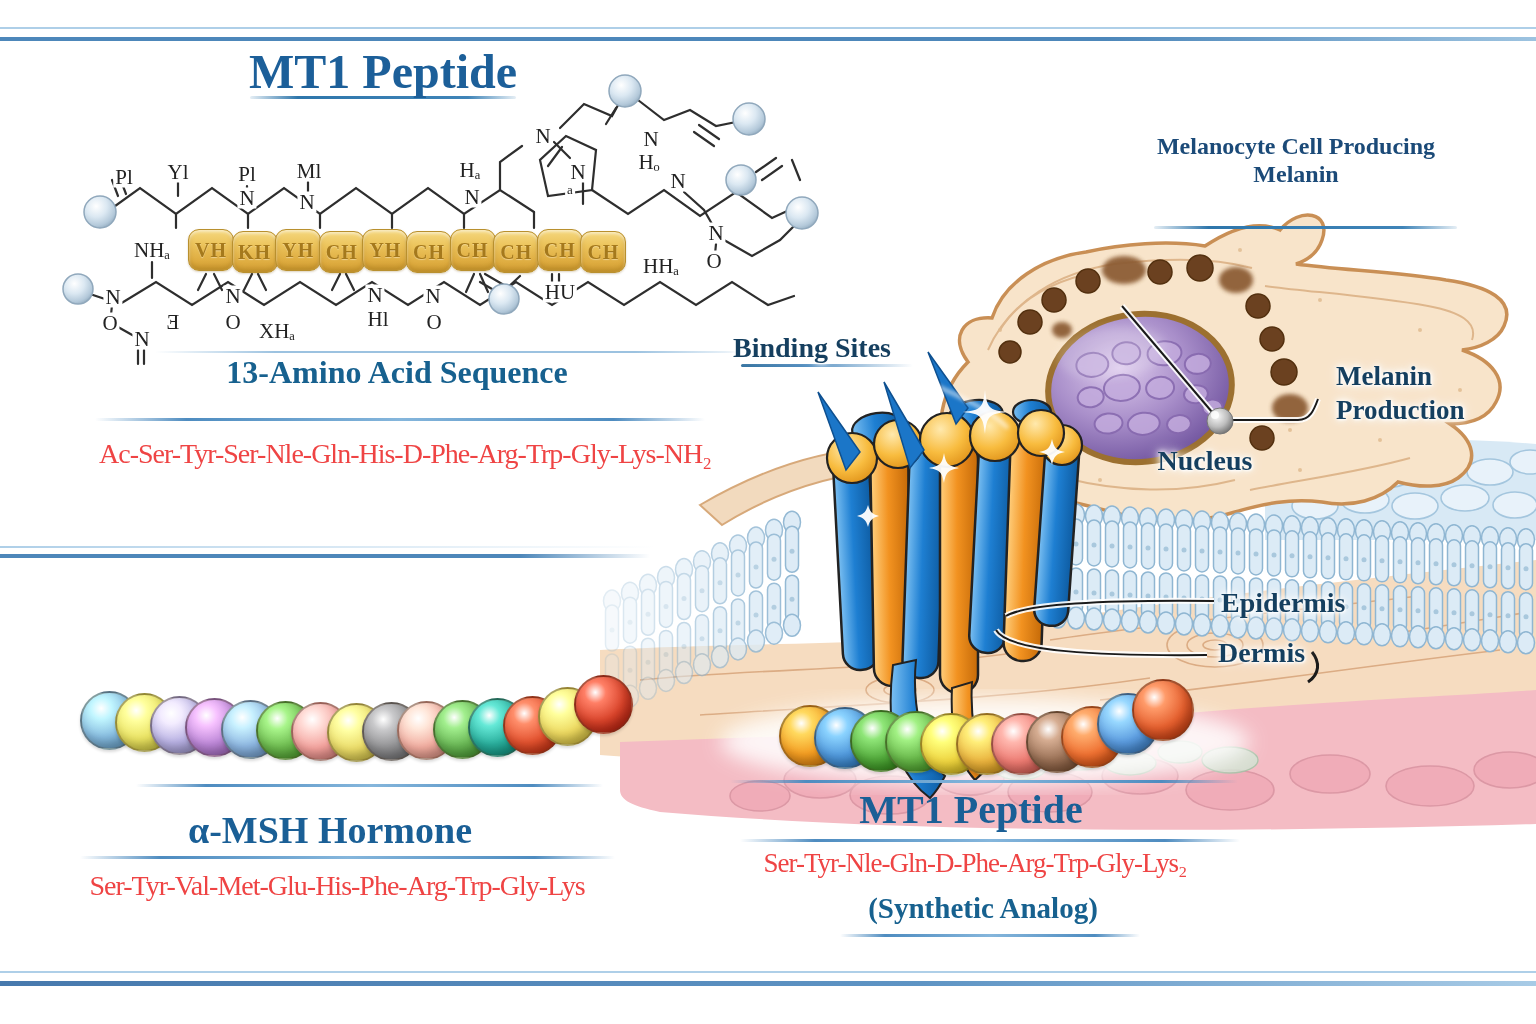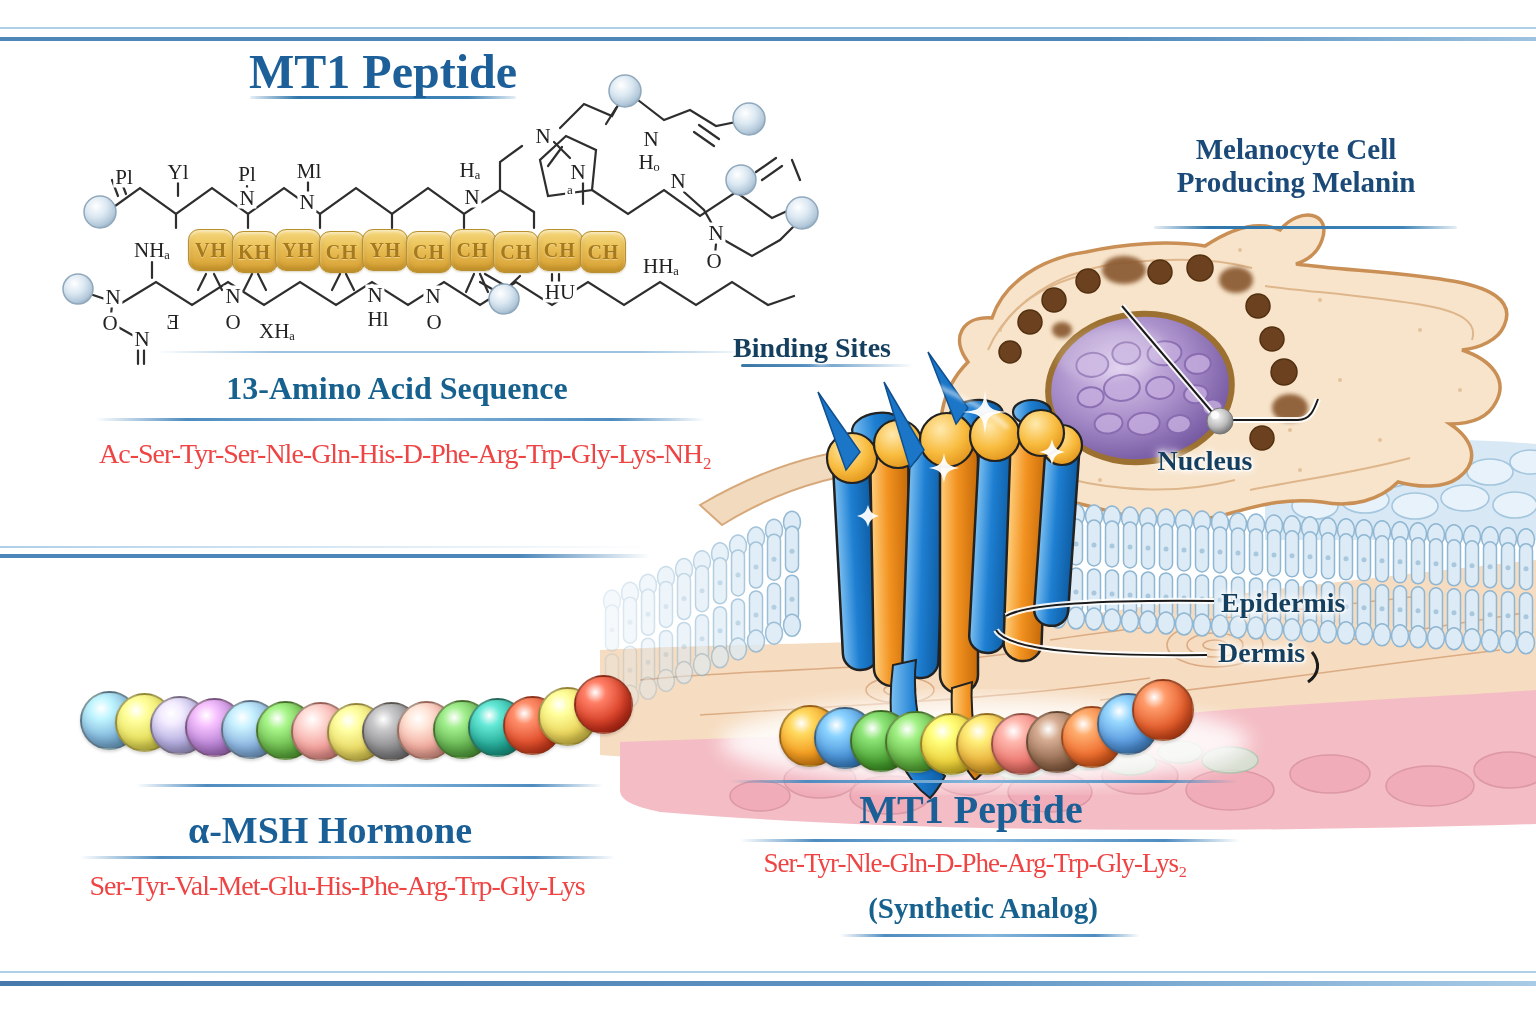--- a/index.html
+++ b/index.html
@@ -623,33 +623,34 @@
   <div class="hline" style="left:0;top:27px;width:1536px;height:2px;background:#aecfe8;"></div>
   <div class="hline" style="left:0;top:37px;width:1536px;height:4px;background:linear-gradient(90deg,#4d87ba 0%,#4d87ba 72%,#9dc3e0 100%);"></div>
   <div class="hline" style="left:0;top:546px;width:655px;height:2px;background:linear-gradient(90deg,#aecfe8,rgba(174,207,232,0));"></div>
   <div class="hline" style="left:0;top:554px;width:650px;height:4px;background:linear-gradient(90deg,#4d87ba 0%,#4d87ba 80%,rgba(77,135,186,0));"></div>
   <div class="hline" style="left:0;top:971px;width:1536px;height:2px;background:#aecfe8;"></div>
   <div class="hline" style="left:0;top:981px;width:1536px;height:5px;background:linear-gradient(90deg,#4779ad,#5e94c4 60%,#a8cbe6);"></div>
 
   <div class="lbl title ctr" style="left:383px;top:44px;font-size:48px;">MT1 Peptide</div>
   <div class="rule strong" style="left:250px;top:96px;width:266px;"></div>
 
-  <div class="lbl navy" style="left:1296px;top:133px;width:330px;font-size:29px;transform:translateX(-50%);white-space:normal;">Melanocyte Cell Producing Melanin</div>
+  <div class="lbl navy" style="left:1296px;top:133px;width:330px;font-size:24px;transform:translateX(-50%);white-space:normal;">Melanocyte Cell Producing Melanin</div>
   <div class="rule strong" style="left:1154px;top:226px;width:303px;"></div>
 
   <div class="hline" style="left:155px;top:351px;width:600px;height:2px;background:linear-gradient(90deg,rgba(156,194,224,0),#9cc2e0 20%,#9cc2e0 80%,rgba(156,194,224,0));"></div>
 
-  <div class="lbl ctr" style="left:397px;top:370px;font-size:32px;font-weight:bold;color:#17618f;">13-Amino Acid Sequence</div>
+  <div class="lbl ctr" style="left:397px;top:354px;font-size:32px;font-weight:bold;color:#17618f;">13-Amino Acid Sequence</div>
   <div class="rule" style="left:95px;top:418px;width:610px;"></div>
   <div class="lbl seq ctr" style="left:405px;top:438px;font-size:28px;">Ac-Ser-Tyr-Ser-Nle-Gln-His-D-Phe-Arg-Trp-Gly-Lys-NH₂</div>
 
   <div class="lbl halo ctr" style="left:812px;top:332px;font-size:28px;font-weight:bold;color:#153f5f;">Binding Sites</div>
   <div class="rule fadeR" style="left:741px;top:364px;width:172px;"></div>
 
   <div class="lbl halo ctr" style="left:1205px;top:445px;font-size:28px;font-weight:bold;color:#153f5f;">Nucleus</div>
+  <div class="lbl halo" style="left:1336px;top:360px;width:160px;font-size:27px;font-weight:bold;color:#153f5f;white-space:normal;line-height:1.25;">Melanin Production</div>
   <div class="lbl halo" style="left:1221px;top:587px;font-size:28px;font-weight:bold;color:#153f5f;">Epidermis</div>
   <div class="lbl halo" style="left:1218px;top:637px;font-size:28px;font-weight:bold;color:#153f5f;">Dermis</div>
 
   <div class="rule" style="left:136px;top:784px;width:467px;"></div>
   <div class="lbl ctr" style="left:330px;top:808px;font-size:38px;font-weight:bold;color:#1a5f96;">α-MSH Hormone</div>
   <div class="rule" style="left:80px;top:856px;width:535px;"></div>
   <div class="lbl seq ctr" style="left:337px;top:870px;font-size:28px;">Ser-Tyr-Val-Met-Glu-His-Phe-Arg-Trp-Gly-Lys</div>
 
   <div class="rule" style="left:730px;top:780px;width:508px;"></div>
   <div class="lbl ctr" style="left:971px;top:786px;font-size:40px;font-weight:bold;color:#1a5f96;">MT1 Peptide</div>

